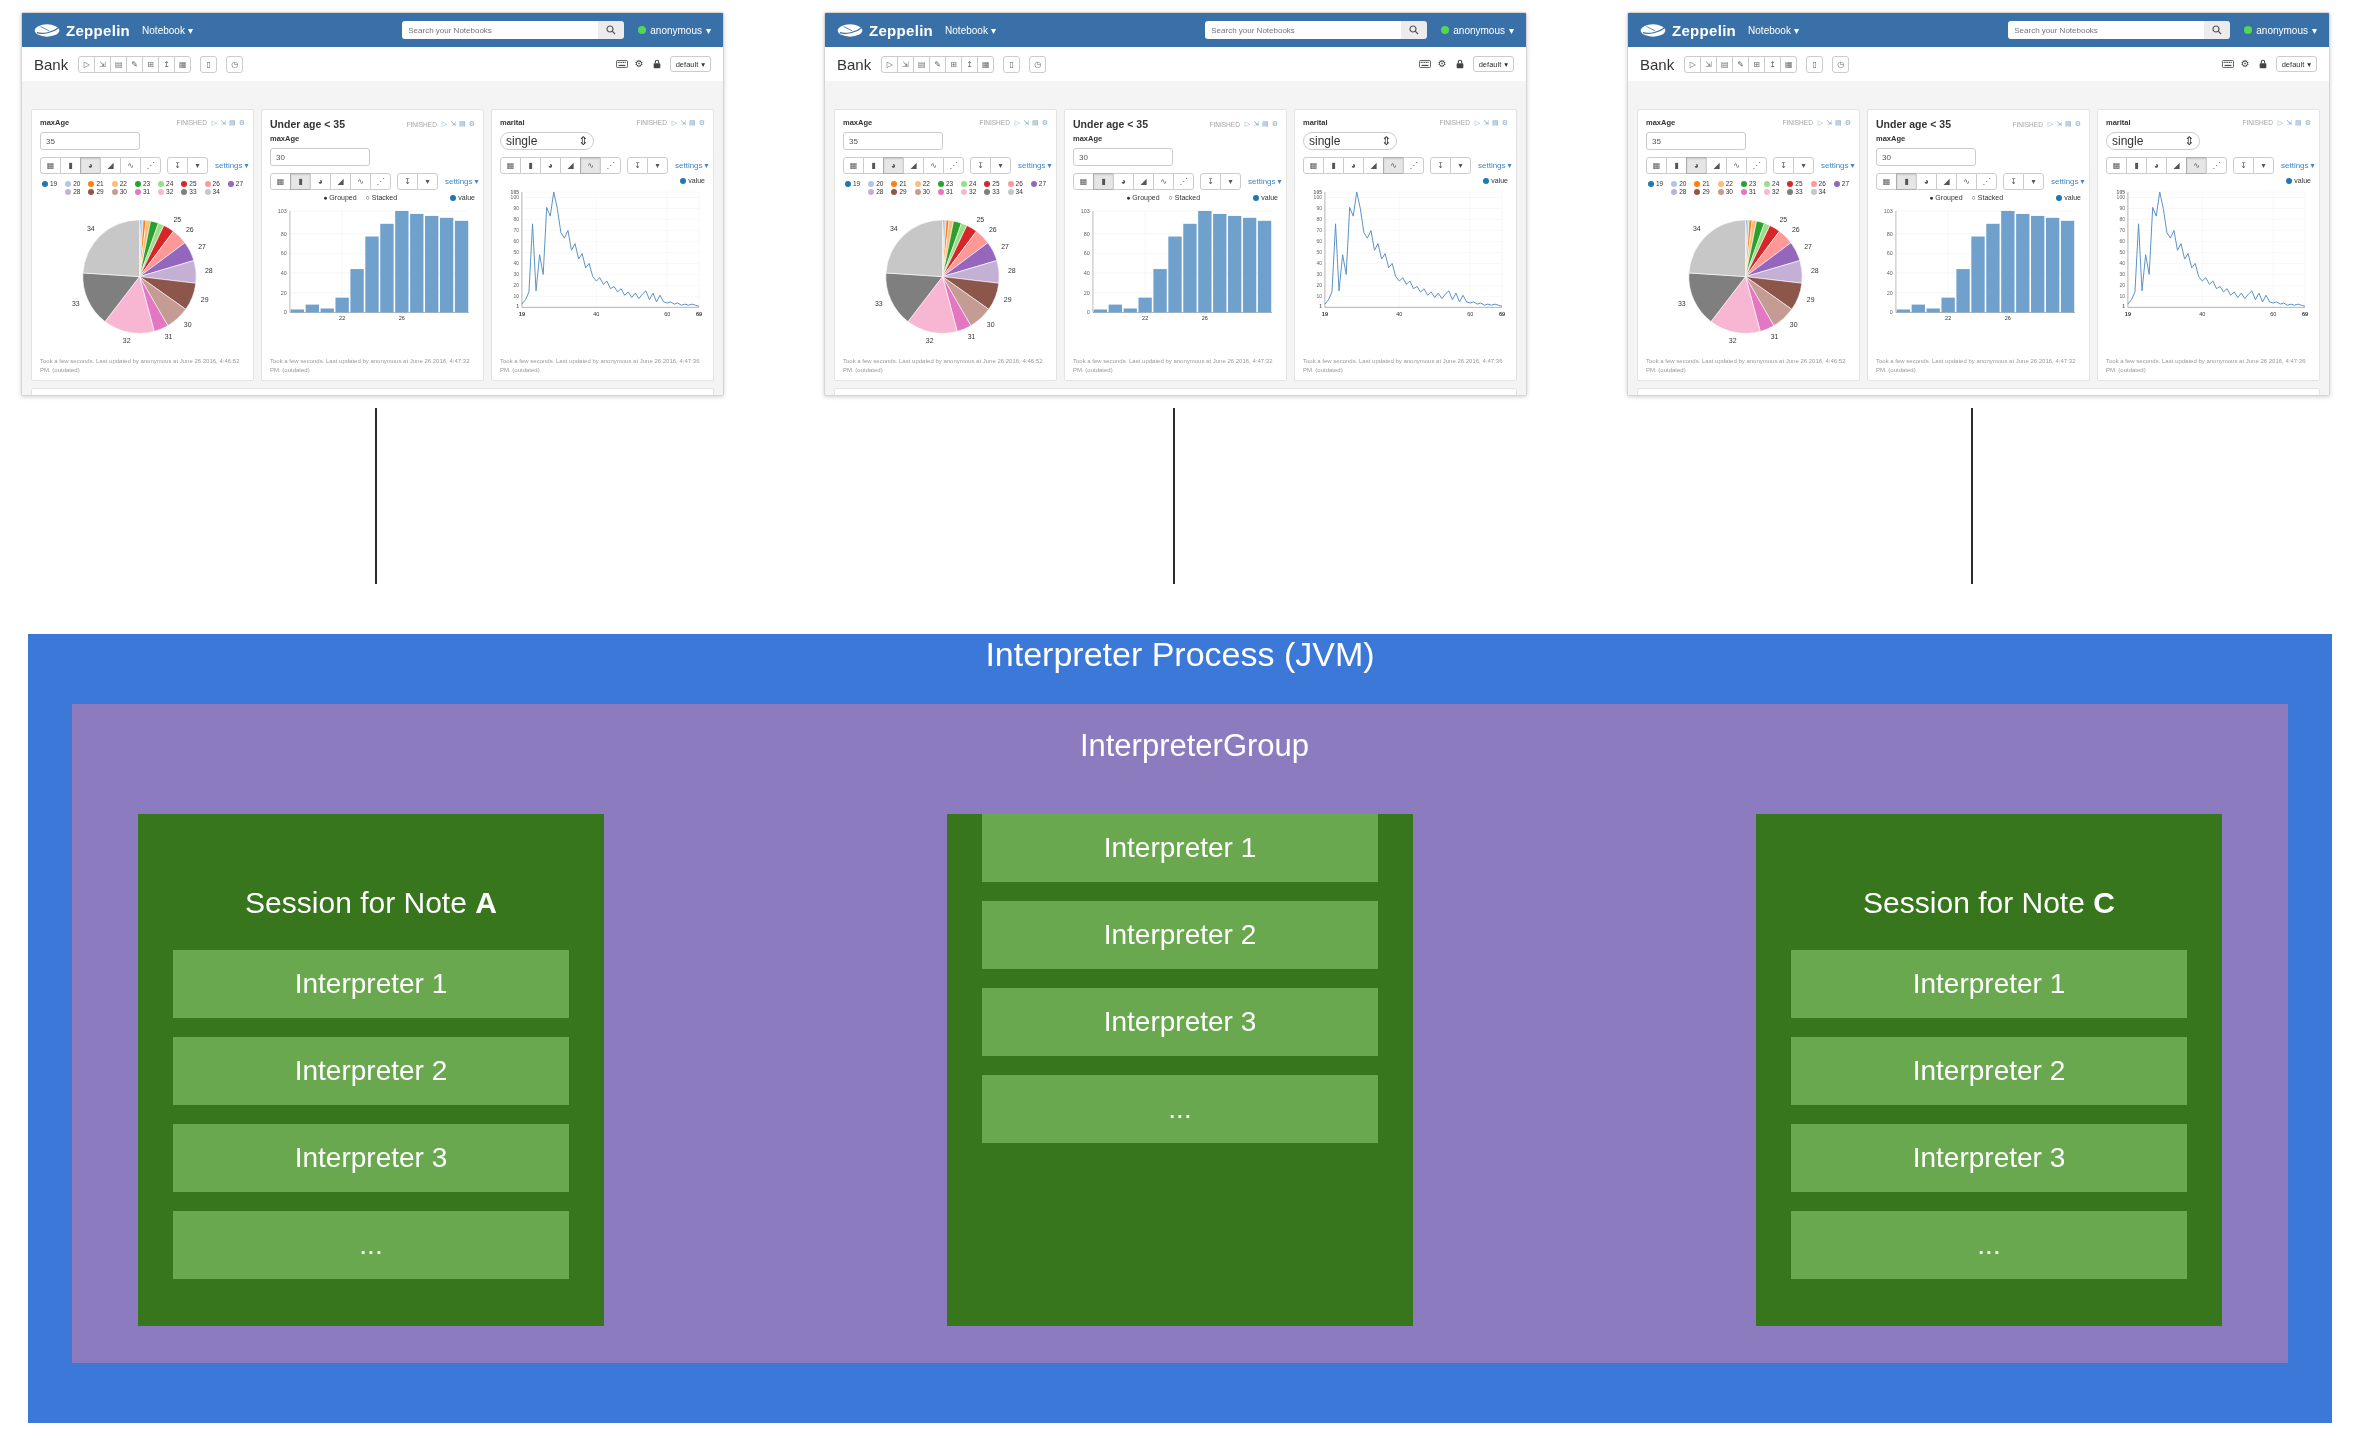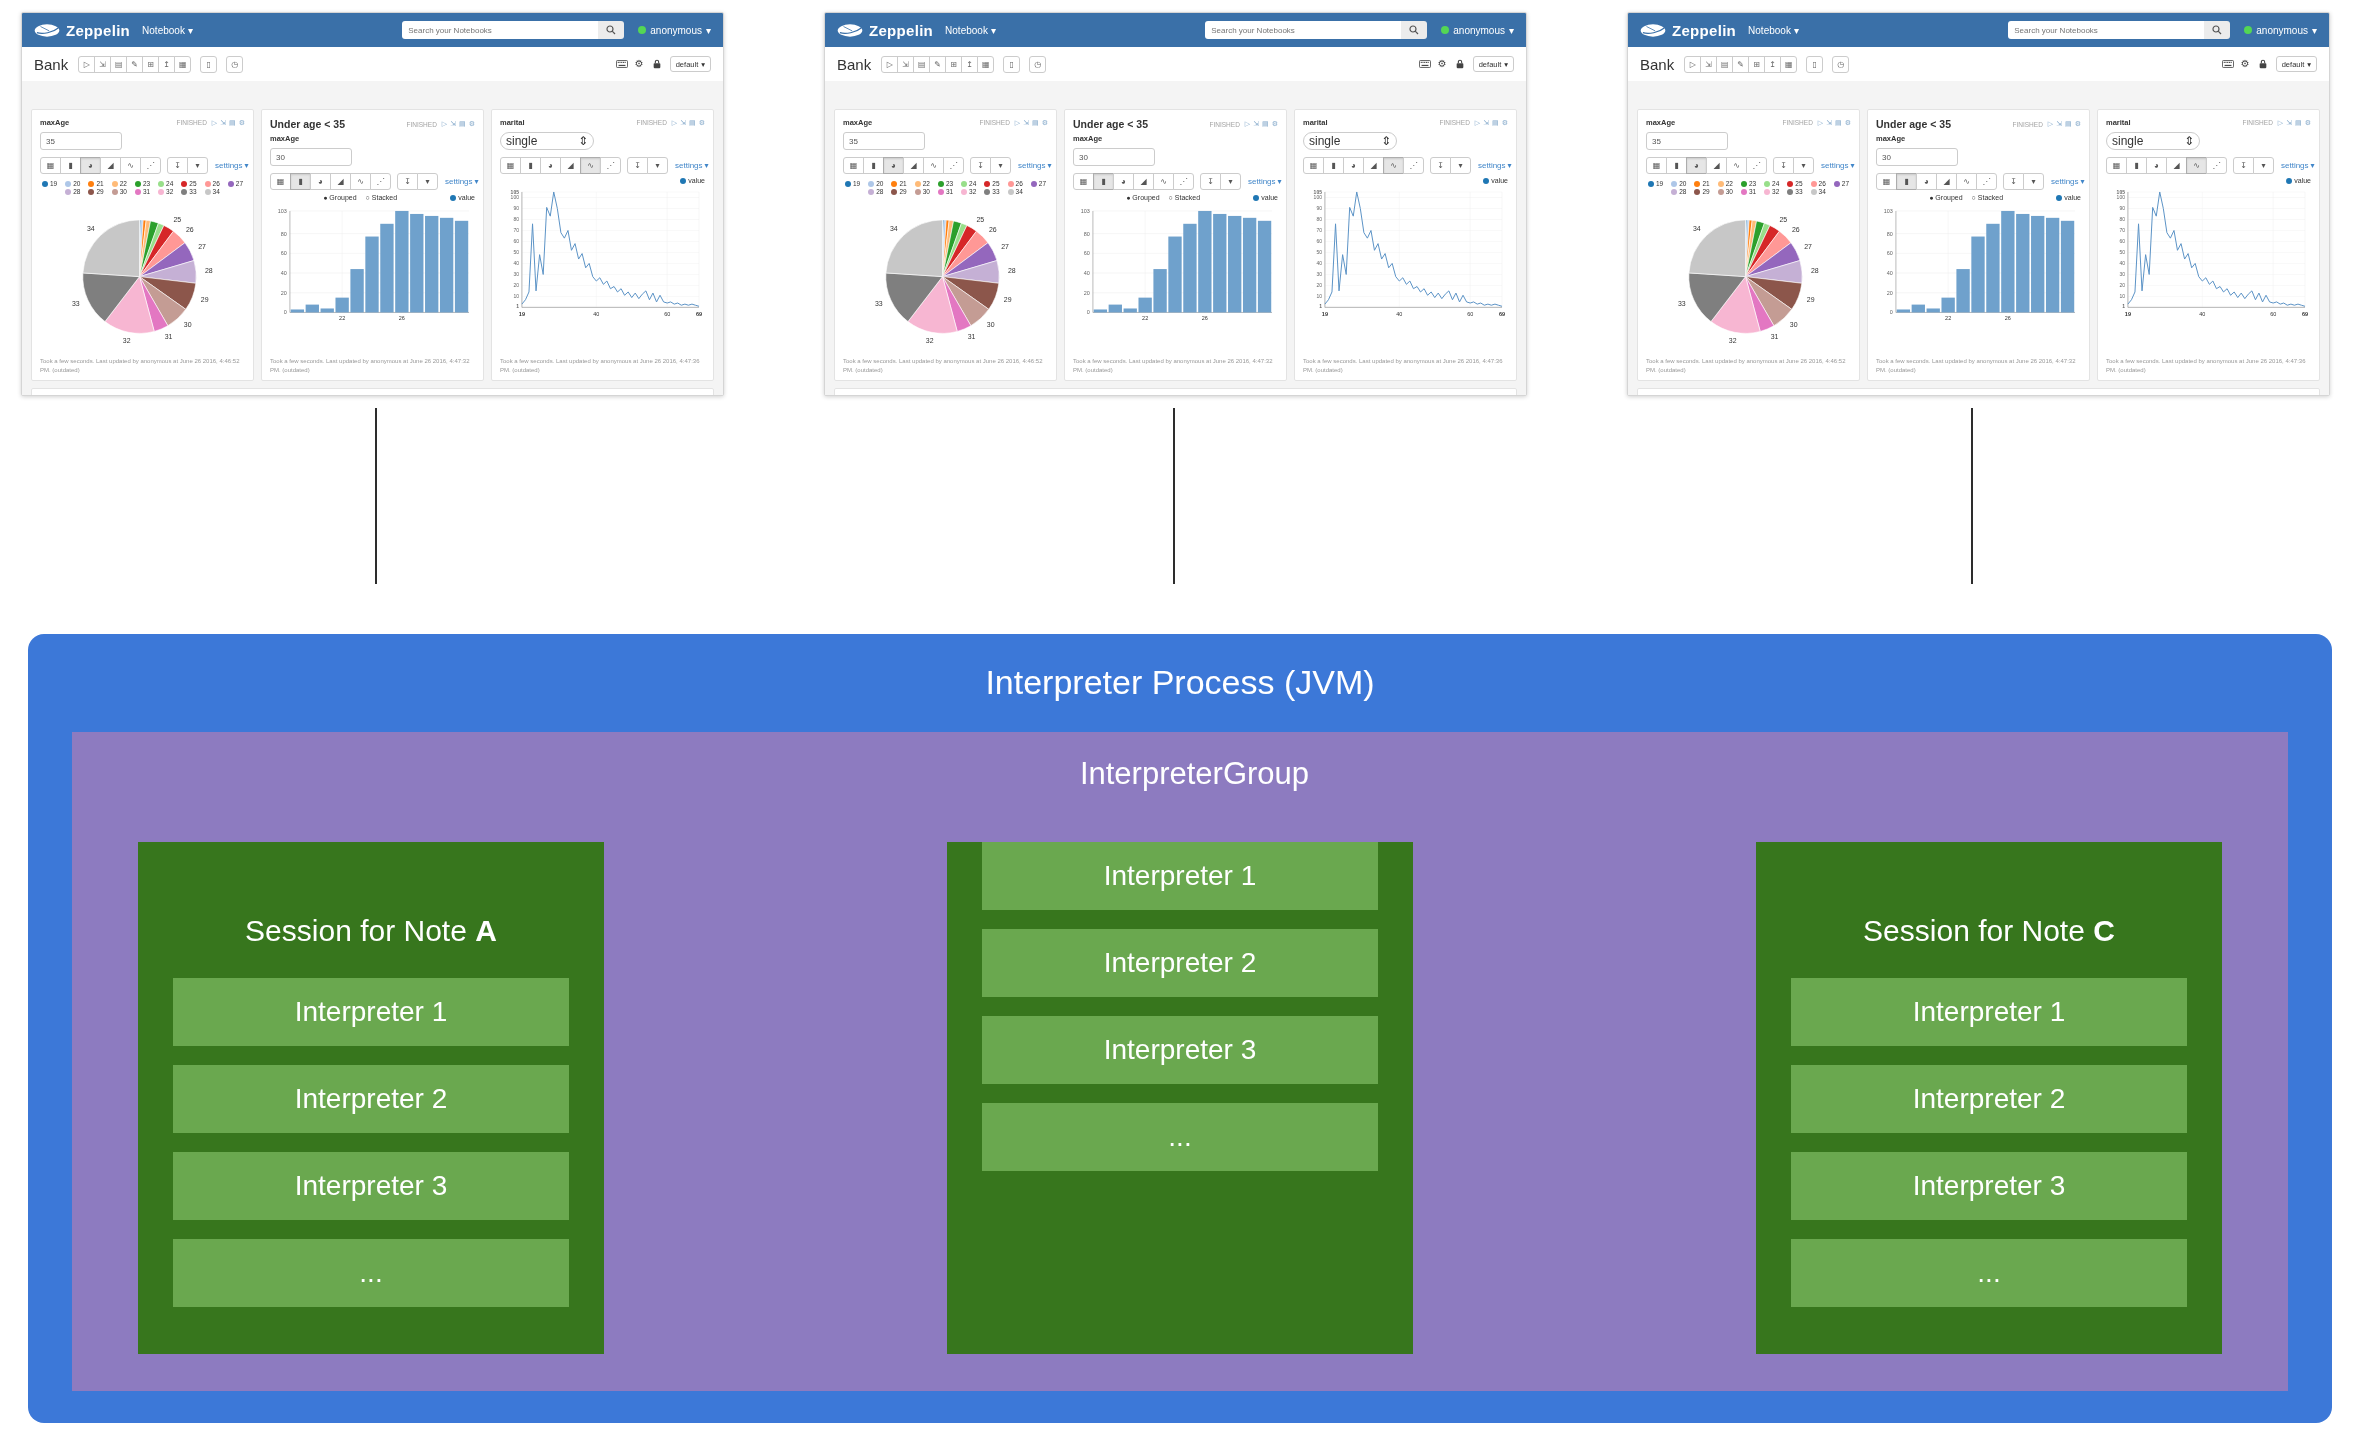--- a/index.html
+++ b/index.html
@@ -38,21 +38,21 @@
   .default-btn{border:1px solid #ccc;border-radius:3px;font-size:7.5px;height:16px;display:flex;align-items:center;padding:0 5px;gap:3px;color:#333;background:#fff;cursor:pointer;}
 
   .pwrap{background:#f4f4f4;height:316px;padding:8px 9px 0;}
   .cards{display:flex;gap:7px;margin-top:20px;}
   .pcard{flex:1 1 0;height:272px;background:#fff;border:1px solid #e3e3e3;border-radius:2px;padding:8px;position:relative;min-width:0;}
   .prow{display:flex;align-items:center;justify-content:space-between;}
   .plabel{font-size:7.5px;font-weight:bold;color:#333;}
   .ptitle{font-size:10.5px;font-weight:bold;color:#333;}
   .pstatus{font-size:6.5px;color:#a3a3a3;display:flex;align-items:center;gap:2px;white-space:nowrap;}
   .pstatus .icg{color:#86aacb;font-size:7px;margin-left:3px;}
-  .pinput{width:82px;height:18px;border:1px solid #ccc;border-radius:3px;font-size:8px;padding:0 5px;margin:5px 0 7px;color:#555;font-family:inherit;display:block;}
+  .pinput{width:100px;height:18px;border:1px solid #ccc;border-radius:3px;font-size:8px;padding:0 5px;margin:5px 0 7px;color:#555;font-family:inherit;display:block;}
   .pselect{width:94px;height:18px;border:1px solid #ccc;border-radius:9px;font-size:12px;display:flex;align-items:center;justify-content:space-between;padding:0 5px;margin:5px 0 7px;color:#333;background:#fff;cursor:pointer;}
   .chartbar{display:flex;align-items:center;}
   .cbgroup{display:flex;}
   .cbtn{width:21px;height:17px;border:1px solid #ccc;background:#fff;color:#555;font-size:8px;display:flex;align-items:center;justify-content:center;margin-left:-1px;cursor:pointer;}
   .cbgroup .cbtn:first-child{border-radius:3px 0 0 3px;margin-left:0;}
   .cbgroup .cbtn:last-child{border-radius:0 3px 3px 0;}
   .cbtn.active{background:#e6e6e6;border-color:#adadad;box-shadow:inset 0 1px 2px rgba(0,0,0,.12);}
   .dlgroup{display:flex;margin-left:7px;}
   .dlgroup .cbtn:first-child{border-radius:3px 0 0 3px;}
   .dlgroup .cbtn:last-child{border-radius:0 3px 3px 0;}
@@ -71,21 +71,21 @@
   .pready{margin-top:7px;height:26px;background:#fff;border:1px solid #e3e3e3;border-radius:2px;display:flex;align-items:center;padding:0 10px;}
   .cursor{width:1px;height:11px;background:#888;}
   .ready-right{margin-left:auto;font-size:7px;color:#a3a3a3;display:flex;align-items:center;gap:2px;}
   .ready-right .icg{color:#86aacb;font-size:7px;margin-left:3px;}
 
   
   .connectors{position:relative;height:238px;}
   .cline{position:absolute;top:12px;width:2px;height:176px;background:#2d2d2d;}
 
   
-  .diagram{margin:0 28px 15px;height:789px;background:var(--process);padding-top:28px;border-radius:16px;}
+  .diagram{margin:0 28px 15px;height:789px;background:var(--process);}
   .jvm-title{color:#fff;font-size:34px;text-align:center;line-height:40px;}
   .group-box{margin:30px 44px 0;height:659px;background:var(--group);padding-top:24px;}
   .group-title{color:#fff;font-size:31px;text-align:center;line-height:36px;margin-left:29px;}
   .sessions{display:flex;justify-content:space-between;padding:0 66px;margin-top:50px;}
   .session{width:466px;height:512px;background:var(--session);padding:0 35px;flex:none;}
   .session-title{margin:72px 0 30px;text-align:center;color:#fff;font-size:30px;}
   .interp{height:68px;margin-bottom:19px;background:var(--interp);display:flex;align-items:center;justify-content:center;color:#fff;font-size:28px;}
 </style>
 </head>
 <body>

